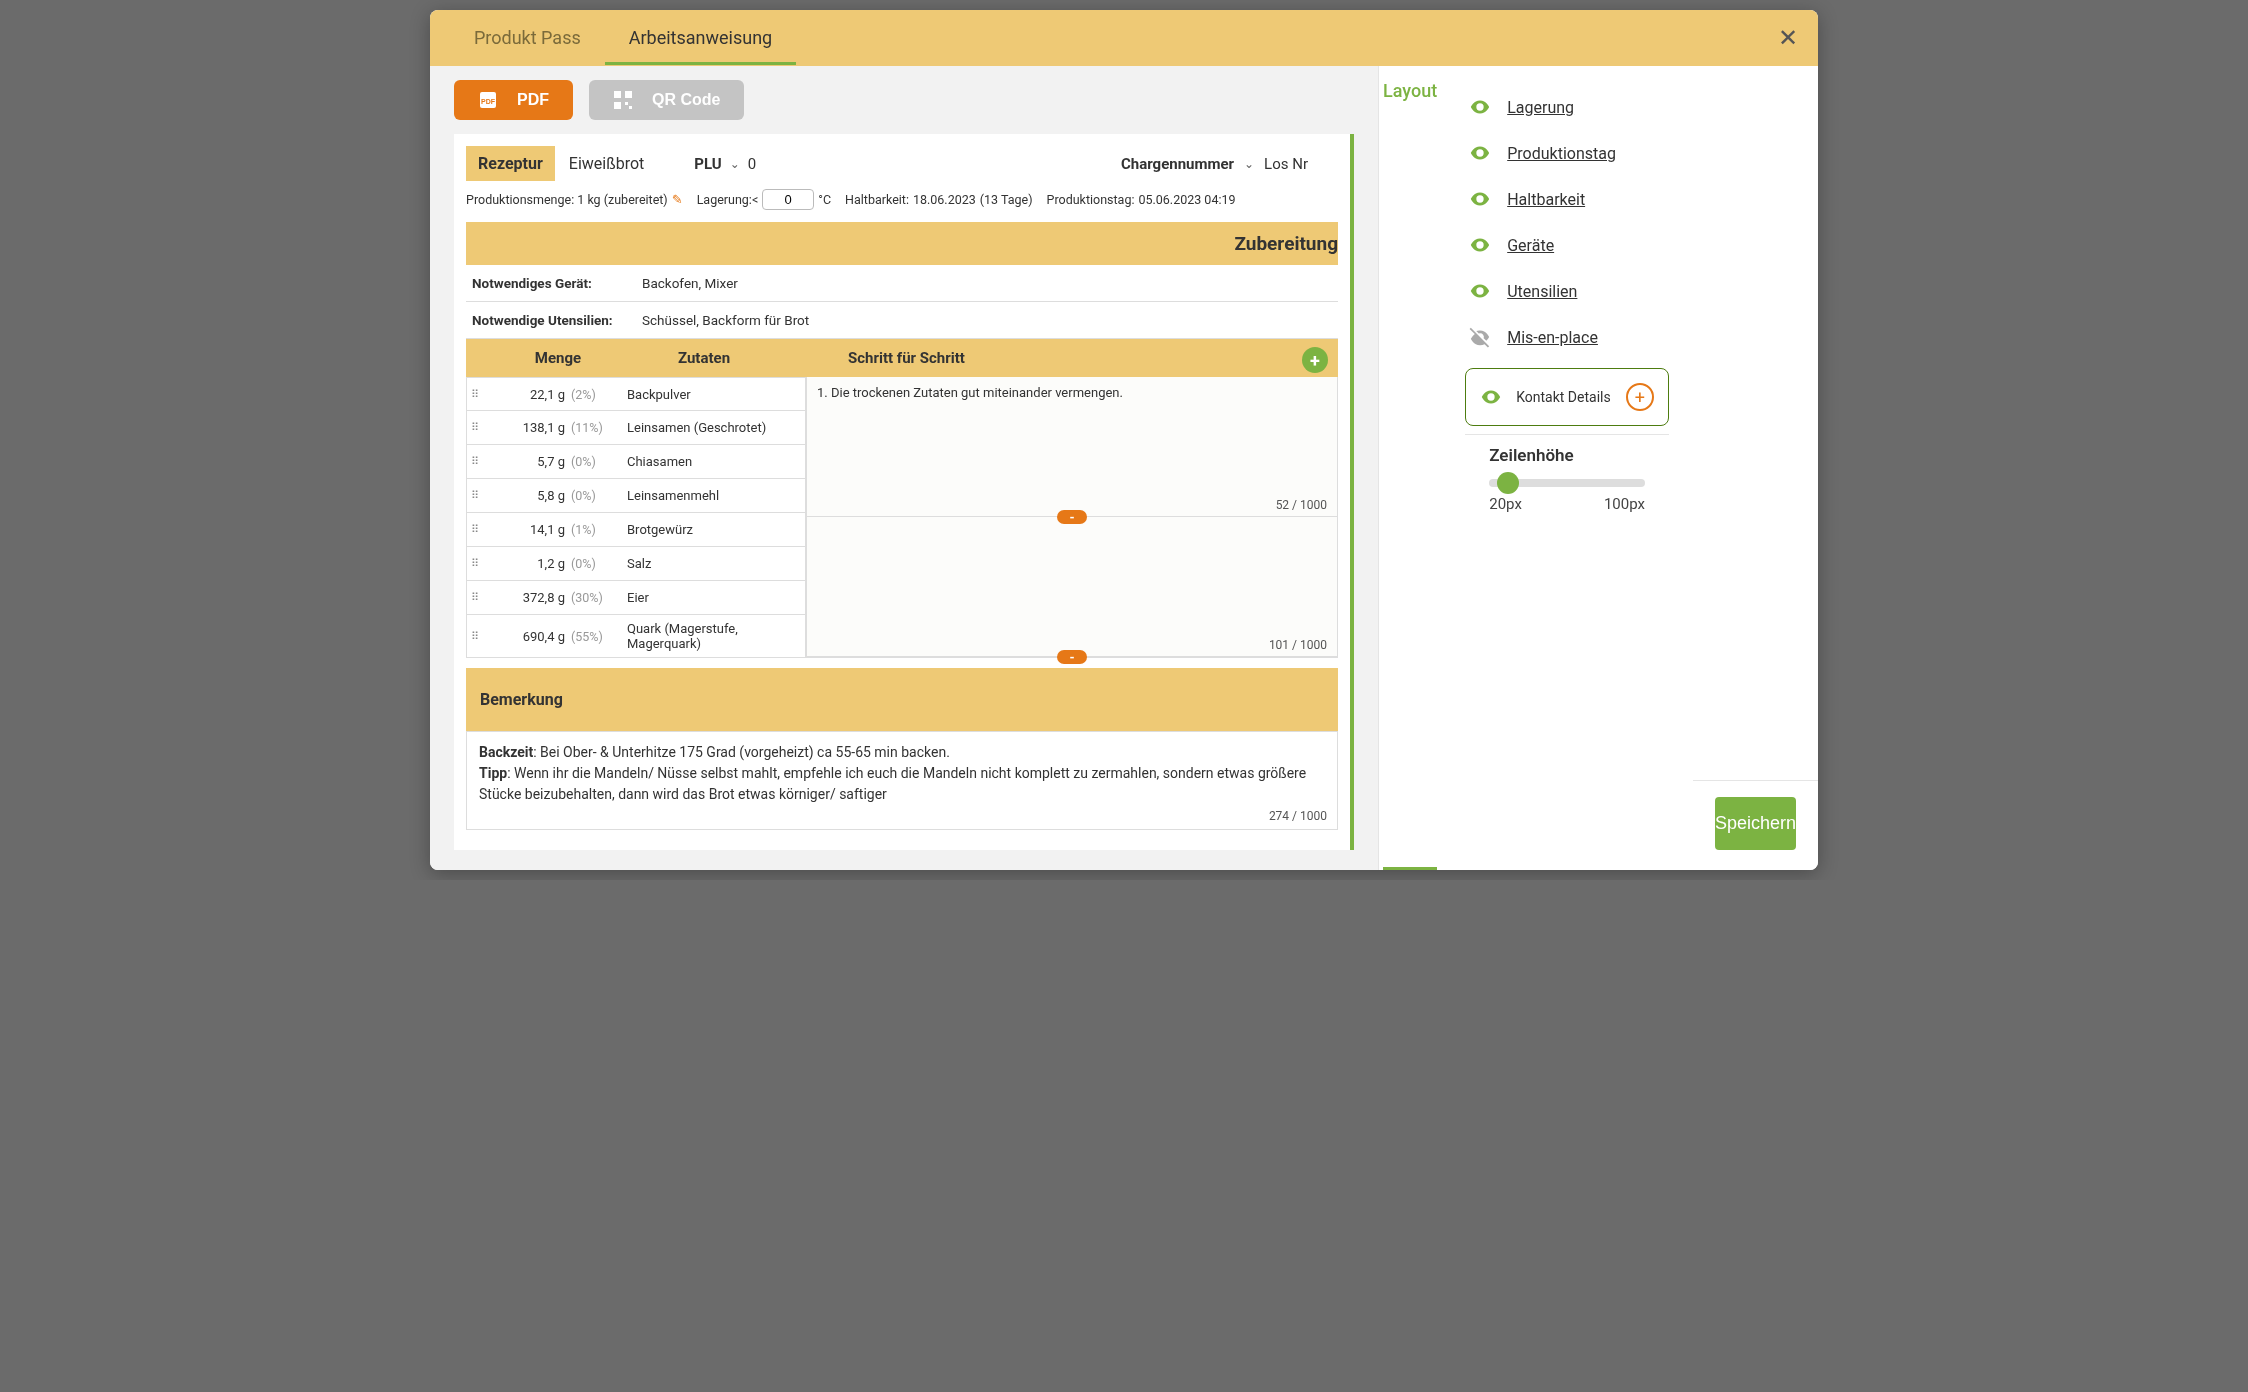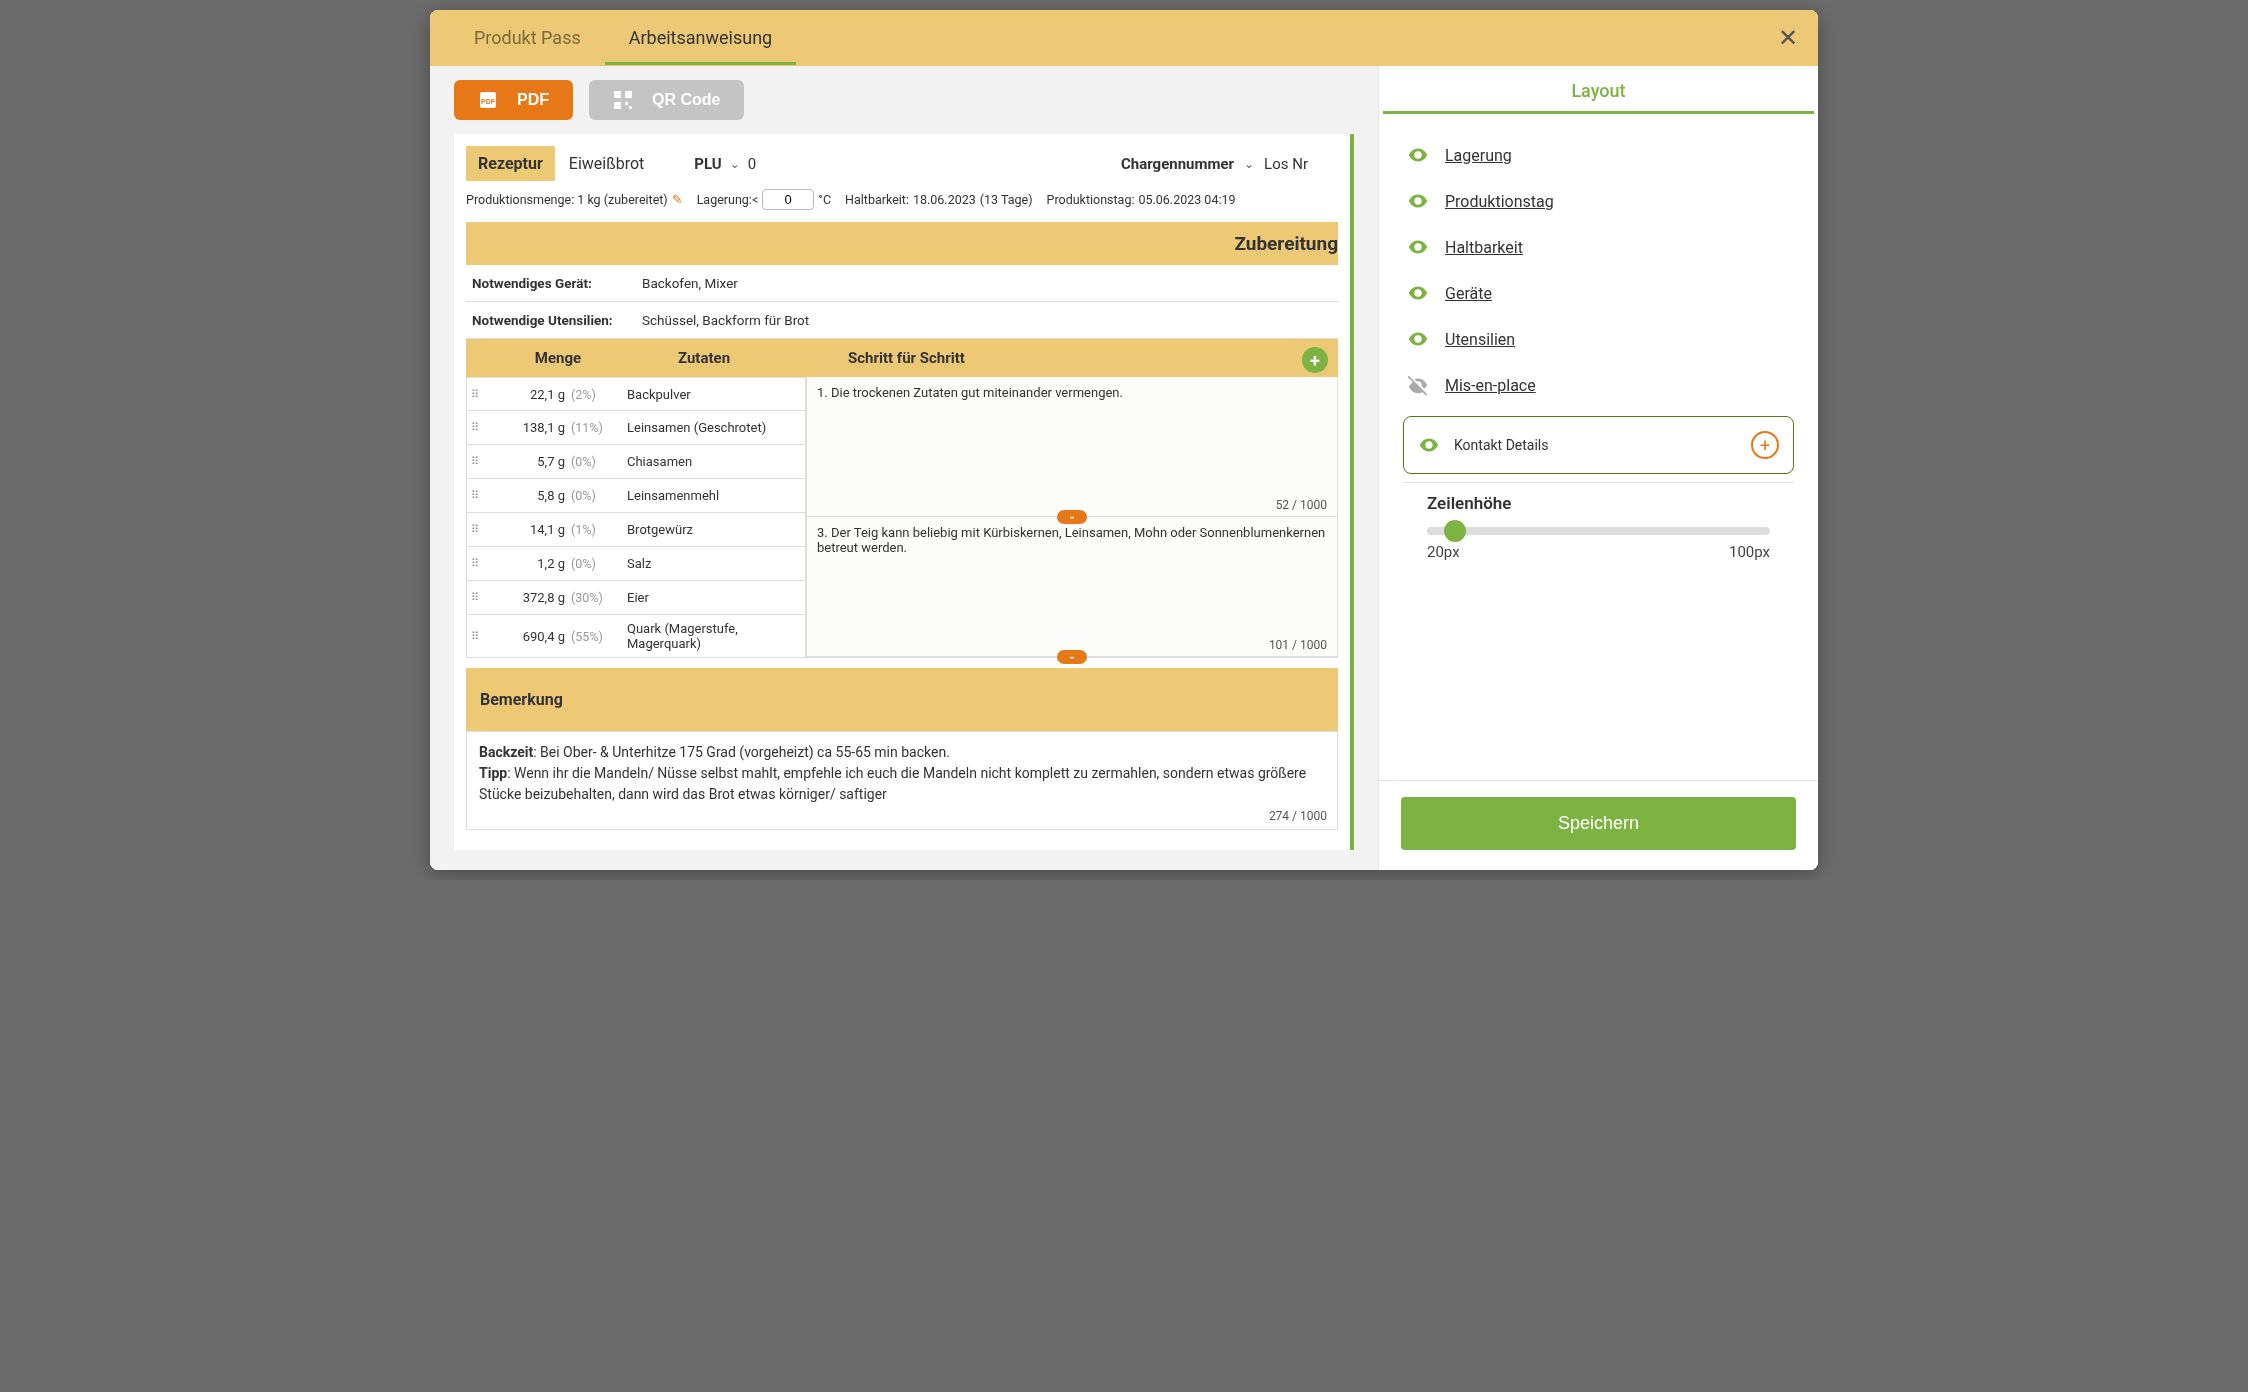--- a/index.html
+++ b/index.html
@@ -255,21 +255,21 @@
   bottom: 4px;
   right: 10px;
   font-size: 12px;
   color: #555;
 }
 .right-pane {
   width: 440px;
   background: #fff;
   border-left: 1px solid #e5e5e5;
   display: flex;
-  flex-direction: column;
+  flex-direction: row;
 }
 .layout-tab {
   text-align: center;
   color: #7cb342;
   font-size: 18px;
   font-weight: 500;
   padding: 14px 0 10px;
   border-bottom: 3px solid #7cb342;
   margin: 0 4px;
 }
@@ -507,21 +507,20 @@
             </div>
           <div class="step-column" id="step-column">
               <div class="step-block">
                 <div>1. Die trockenen Zutaten gut miteinander vermengen.</div>
                 <span class="step-counter">52 / 1000</span>
                 <span class="step-remove">
                   <span>-</span>
                 </span>
               </div>
               <div class="step-block">
-                <div>3. Der Teig kann beliebig mit Kürbiskernen, Leinsamen, Mohn oder Sonnenblumenkernen betreut werden.</div>
                 <span class="step-counter">101 / 1000</span>
                 <span class="step-remove">
                   <span>-</span>
                 </span>
               </div>
             </div>
         </div>
 
         <div class="section-bar-left">Bemerkung</div>
         <div class="remark-box">

